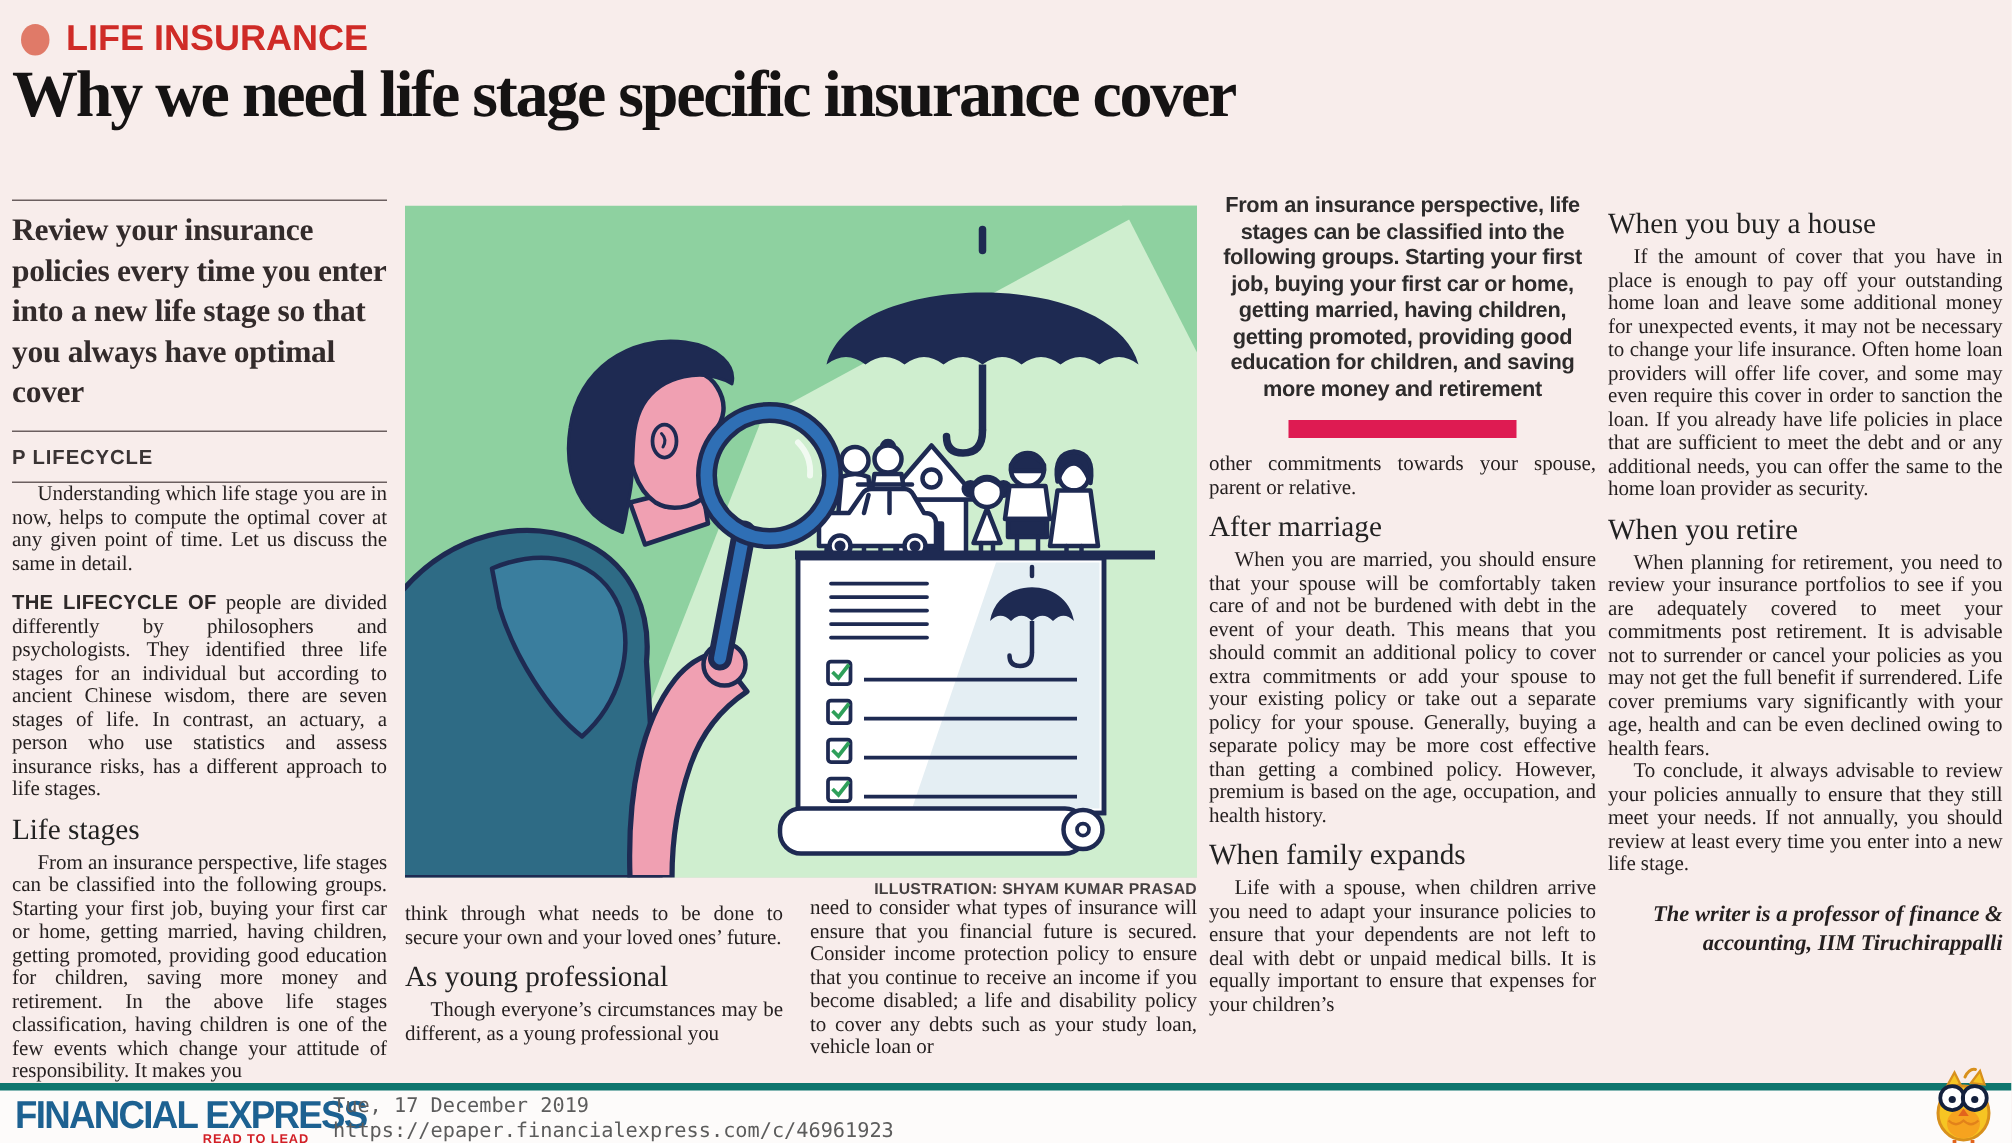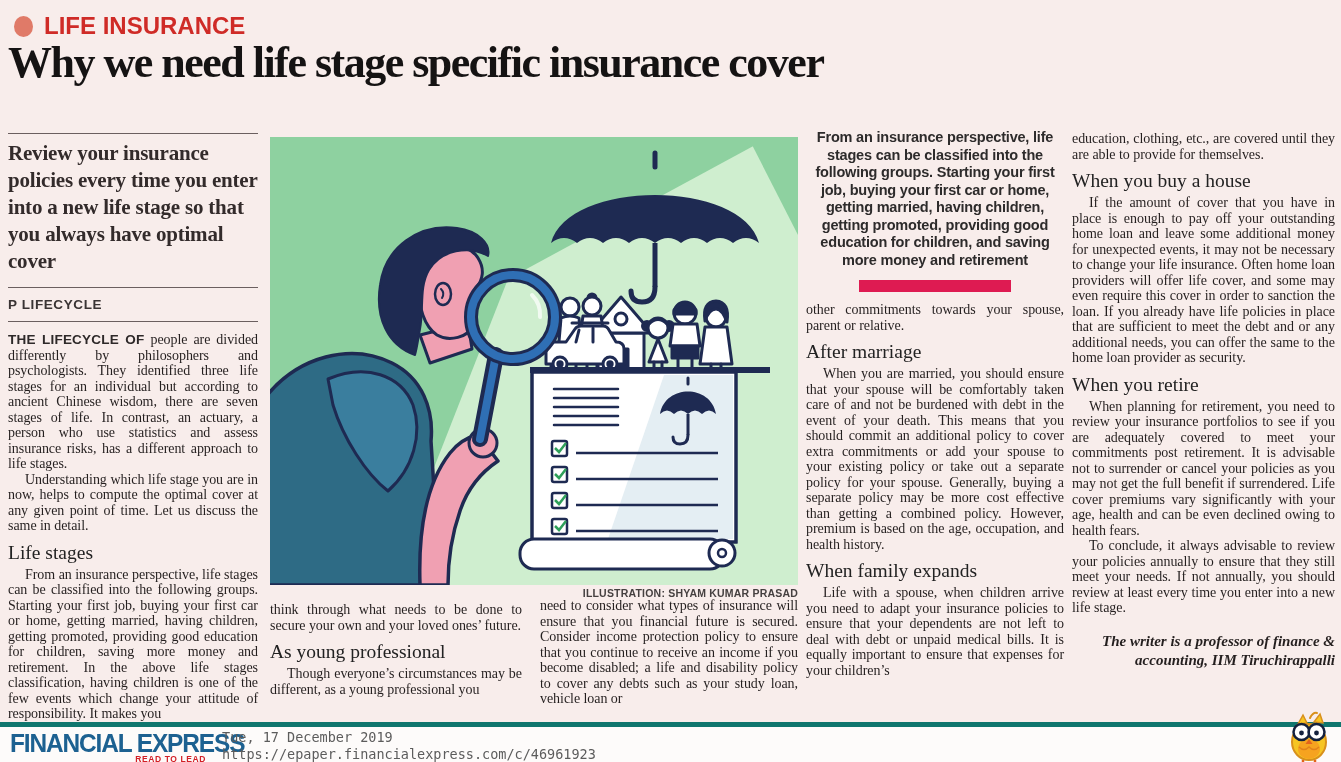--- a/index.html
+++ b/index.html
@@ -68,22 +68,22 @@
     <span class="ktext">LIFE INSURANCE</span>
   </div>
   <h1 class="headline">Why we need life stage specific insurance cover</h1>
 
   <div class="col col1">
     <hr class="rule">
     <div class="standfirst">Review your insurance policies every time you enter into a new life stage so that you always have optimal cover</div>
     <hr class="rule">
     <div class="byline">P LIFECYCLE</div>
     <hr class="rule">
+    <p class="body indent">Understanding which life stage you are in now, helps to compute the optimal cover at any given point of time. Let us discuss the same in detail.</p>
     <p class="body first"><span class="leadin">THE LIFECYCLE OF</span><span> people are divided differently by philosophers and psychologists. They identified three life stages for an individual but according to ancient Chinese wisdom, there are seven stages of life. In contrast, an actuary, a person who use statistics and assess insurance risks, has a different approach to life stages.</span></p>
-    <p class="body indent">Understanding which life stage you are in now, helps to compute the optimal cover at any given point of time. Let us discuss the same in detail.</p>
     <h3 class="subhead">Life stages</h3>
     <p class="body indent">From an insurance perspective, life stages can be classified into the following groups. Starting your first job, buying your first car or home, getting married, having children, getting promoted, providing good education for children, saving more money and retirement. In the above life stages classification, having children is one of the few events which change your attitude of responsibility. It makes you</p>
   </div>
 
   <figure class="illustration">
     <svg width="528" height="448" viewBox="0 0 528 448">
       <rect width="528" height="448" fill="#8ed1a0"></rect>
       <polygon points="238,142 500,0 528,0 528,448 118,448" fill="#cfeecf"></polygon>
       <polygon points="478,0 528,0 528,98" fill="#8ed1a0"></polygon>
 
@@ -241,21 +241,20 @@
     <div class="pullquote">From an insurance perspective, life stages can be classified into the following groups. Starting your first job, buying your first car or home, getting married, having children, getting promoted, providing good education for children, and saving more money and retirement</div>
     <div class="quote-bar"></div>
     <p class="body">other commitments towards your spouse, parent or relative.</p>
     <h3 class="subhead">After marriage</h3>
     <p class="body indent">When you are married, you should ensure that your spouse will be comfortably taken care of and not be burdened with debt in the event of your death. This means that you should commit an additional policy to cover extra commitments or add your spouse to your existing policy or take out a separate policy for your spouse. Generally, buying a separate policy may be more cost effective than getting a combined policy. However, premium is based on the age, occupation, and health history.</p>
     <h3 class="subhead">When family expands</h3>
     <p class="body indent">Life with a spouse, when children arrive you need to adapt your insurance policies to ensure that your dependents are not left to deal with debt or unpaid medical bills. It is equally important to ensure that expenses for your children’s</p>
   </div>
 
   <div class="col col5">
-    <p class="body">education, clothing, etc., are covered until they are able to provide for themselves.</p>
     <h3 class="subhead">When you buy a house</h3>
     <p class="body indent">If the amount of cover that you have in place is enough to pay off your outstanding home loan and leave some additional money for unexpected events, it may not be necessary to change your life insurance. Often home loan providers will offer life cover, and some may even require this cover in order to sanction the loan. If you already have life policies in place that are sufficient to meet the debt and or any additional needs, you can offer the same to the home loan provider as security.</p>
     <h3 class="subhead">When you retire</h3>
     <p class="body indent">When planning for retirement, you need to review your insurance portfolios to see if you are adequately covered to meet your commitments post retirement. It is advisable not to surrender or cancel your policies as you may not get the full benefit if surrendered. Life cover premiums vary significantly with your age, health and can be even declined owing to health fears.</p>
     <p class="body indent">To conclude, it always advisable to review your policies annually to ensure that they still meet your needs. If not annually, you should review at least every time you enter into a new life stage.</p>
     <div class="credit">The writer is a professor of finance &amp; accounting, IIM Tiruchirappalli</div>
   </div>
 
   <div class="footer">
     <div class="fe-logo">

